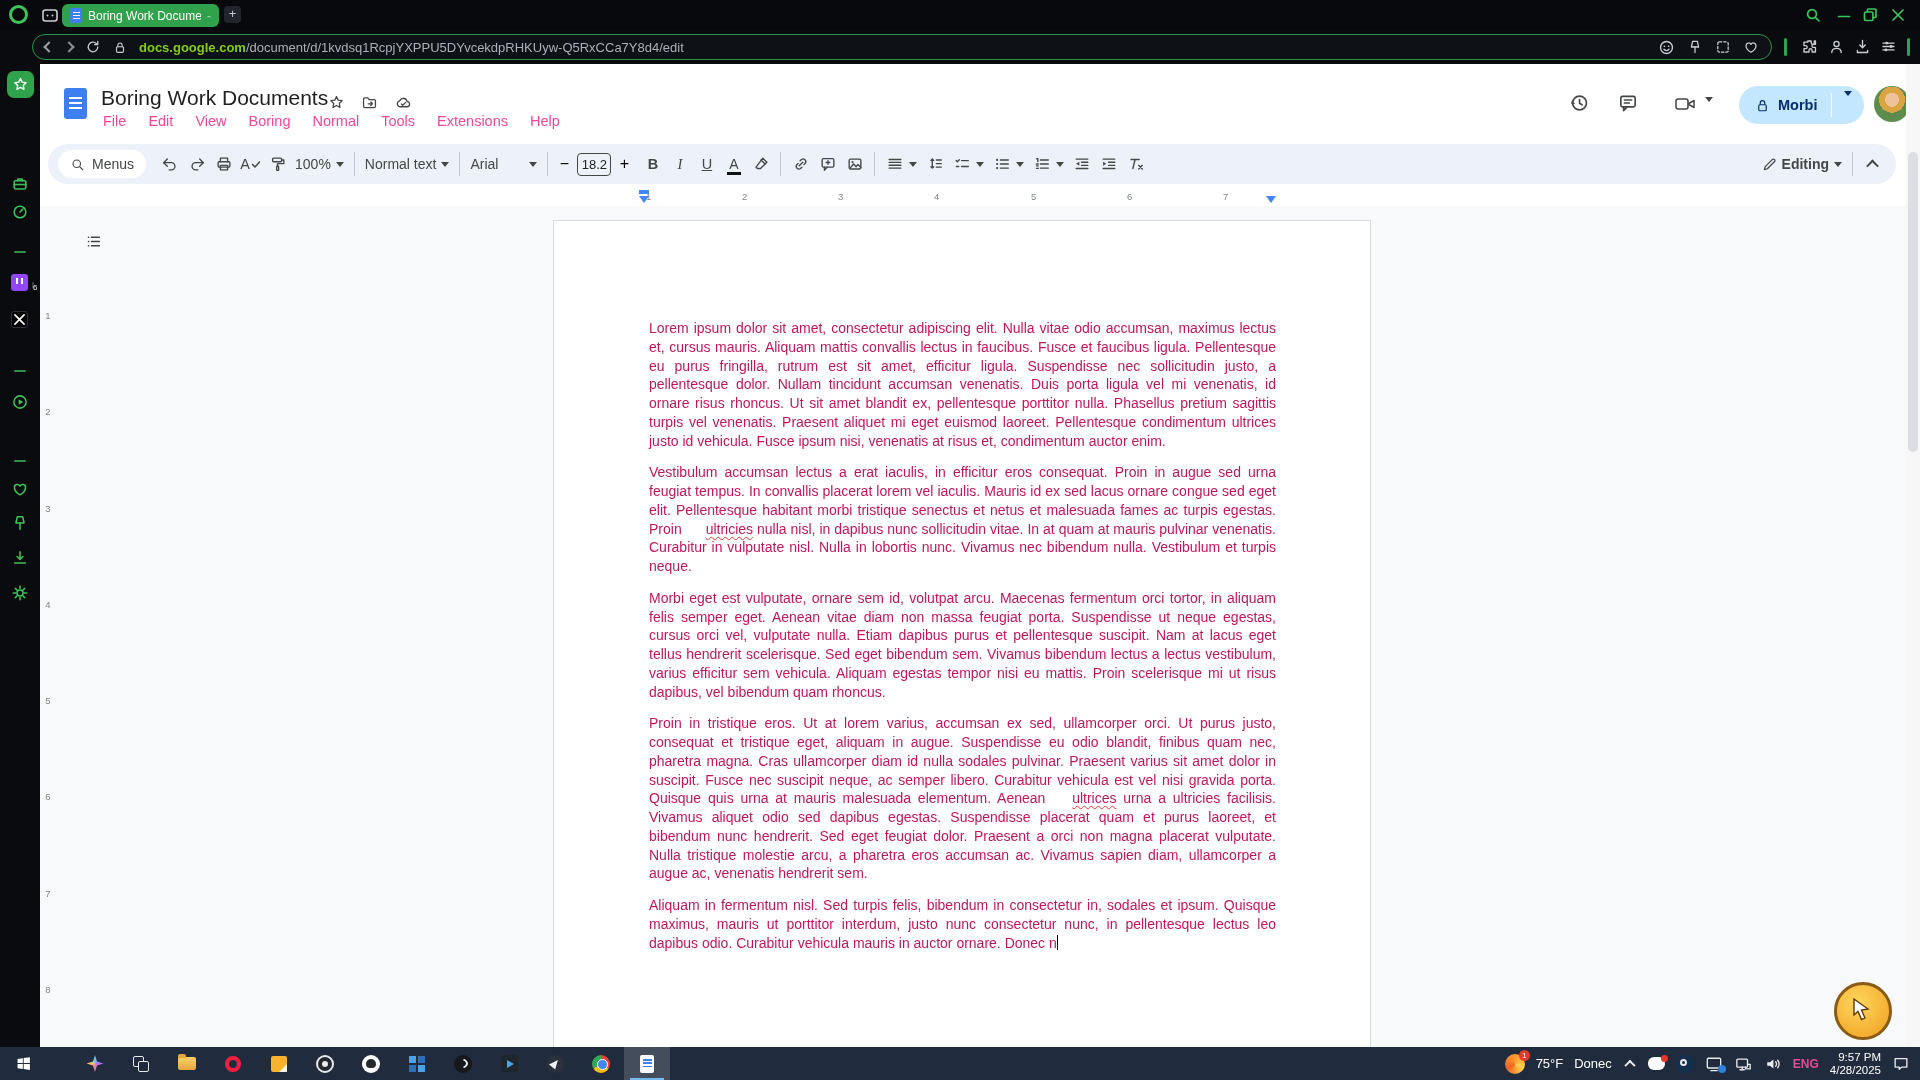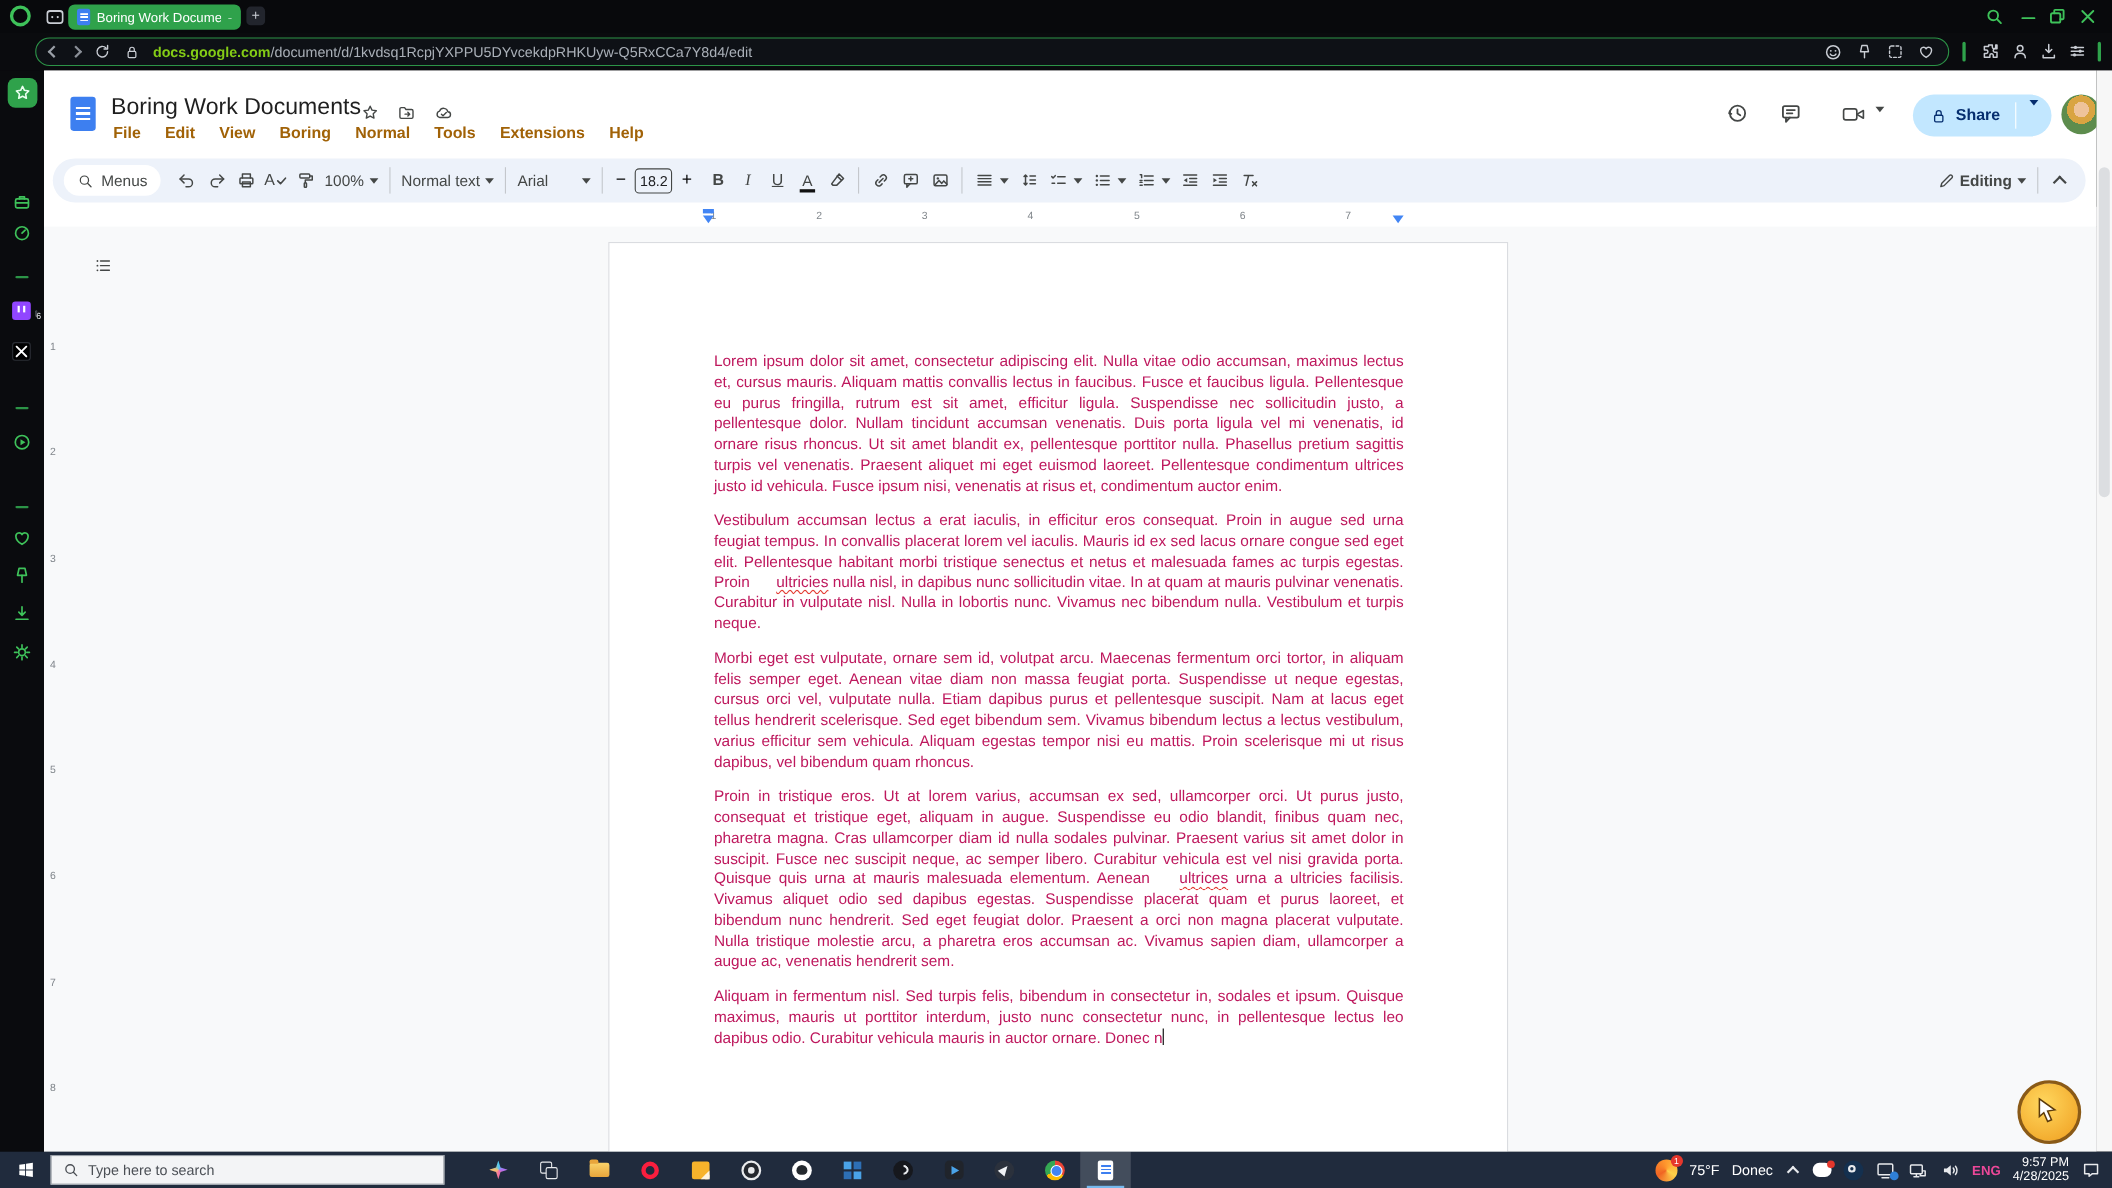--- a/index.html
+++ b/index.html
@@ -46,21 +46,21 @@
   .xlogo{position:absolute;left:11px;width:17px;height:17px;background:#000;border:1px solid #2c2f36;border-radius:3px;display:flex;align-items:center;justify-content:center;}
   .gx-label{position:absolute;left:0;width:40px;text-align:center;color:#3ec25a;font-weight:700;font-size:13px;letter-spacing:1px;}
 
   
   .docs{position:absolute;left:40px;top:64px;width:1866px;height:983px;background:#fff;}
   .d-logo{position:absolute;left:24px;top:24px;width:23px;height:31px;background:#3d7ff0;border-radius:3px;}
   .d-logo::after{content:"";position:absolute;left:5px;top:9px;width:13px;height:13px;
     background:repeating-linear-gradient(#fff 0 2.2px,transparent 2.2px 5px);}
   .d-title{position:absolute;left:61px;top:22px;font-size:21px;color:#1f1f1f;}
   .d-hicon{position:absolute;top:30px;}
-  .d-menus{position:absolute;left:63px;top:49px;display:flex;gap:22px;font-size:14.5px;color:#a16207;font-weight:bold;}
+  .d-menus{position:absolute;left:63px;top:49px;display:flex;gap:22px;font-size:14.5px;color:#ec4899;}
   .d-menus span{cursor:default;}
   .share{position:absolute;left:1699px;top:22px;height:38px;border-radius:19px;background:#c2e7ff;display:flex;align-items:center;}
   .share-main{display:flex;align-items:center;gap:8px;padding:0 14px 0 16px;}
   .share-label{font-size:14.5px;font-weight:600;color:#062e6f;}
   .share-div{width:1px;height:24px;background:#fff;}
   .share-caret{padding:0 12px;}
   .caret{width:0;height:0;border-left:4.5px solid transparent;border-right:4.5px solid transparent;border-top:5px solid #444746;}
   .avatar{position:absolute;left:1834px;top:22px;width:36px;height:36px;border-radius:50%;
     background:radial-gradient(circle at 50% 38%, #eec39a 0 7px, #d9a441 7px 13px, #5d8c4d 13px);}
 
@@ -370,21 +370,21 @@
         </svg>
     </div>
     <div class="d-hicon" style="left:1665px;top:38px"><span class="caret"></span></div>
 
     <div class="share">
       <div class="share-main">
         <svg width="15" height="15" viewBox="0 0 20 20">
             <rect x="5" y="9" width="10" height="8" rx="1.5" fill="none" stroke="#062e6f" stroke-width="1.6"></rect>
             <path d="M7 9V6.5a3 3 0 0 1 6 0V9" fill="none" stroke="#062e6f" stroke-width="1.6"></path>
           </svg>
-        <span class="share-label">Share</span>
+        <span class="share-label">Morbi</span>
       </div>
       <div class="share-div"></div>
       <div class="share-caret"><span class="caret" style="border-top-color:#062e6f"></span></div>
     </div>
     <div class="avatar"></div>
 
     <div class="toolbar">
       <div class="menus-pill">
         <svg width="15" height="15" viewBox="0 0 20 20">
             <circle class="ic-doc" cx="9" cy="9" r="5"></circle>
@@ -580,27 +580,20 @@
 
   <div class="bscroll">
     <div class="bthumb"></div>
   </div>
 
   <div class="taskbar">
     <div class="tb-start">
       <svg width="17" height="17" viewBox="0 0 20 20">
           <path d="M3 4.6 9.2 3.7v5.8H3zM10.2 3.5 17.5 2.5v7h-7.3zM3 10.6h6.2v5.8L3 15.5zM10.2 10.6h7.3v7l-7.3-1z" fill="#fff"></path>
         </svg>
-    </div>
-    <div class="tb-search">
-      <svg width="15" height="15" viewBox="0 0 20 20">
-          <circle cx="9" cy="9" r="5.2" fill="none" stroke="#4b4f55" stroke-width="1.6"></circle>
-          <path d="M13 13l4 4" stroke="#4b4f55" stroke-width="1.6" stroke-linecap="round"></path>
-        </svg>
-      <span>Type here to search</span>
     </div>
     <div class="tb-apps">
       <div class="app">
           <span class="g-sparkle"></span>
         </div>
       <div class="app">
           <span class="g-taskview">
             <i></i>
             <i></i>
           </span>

